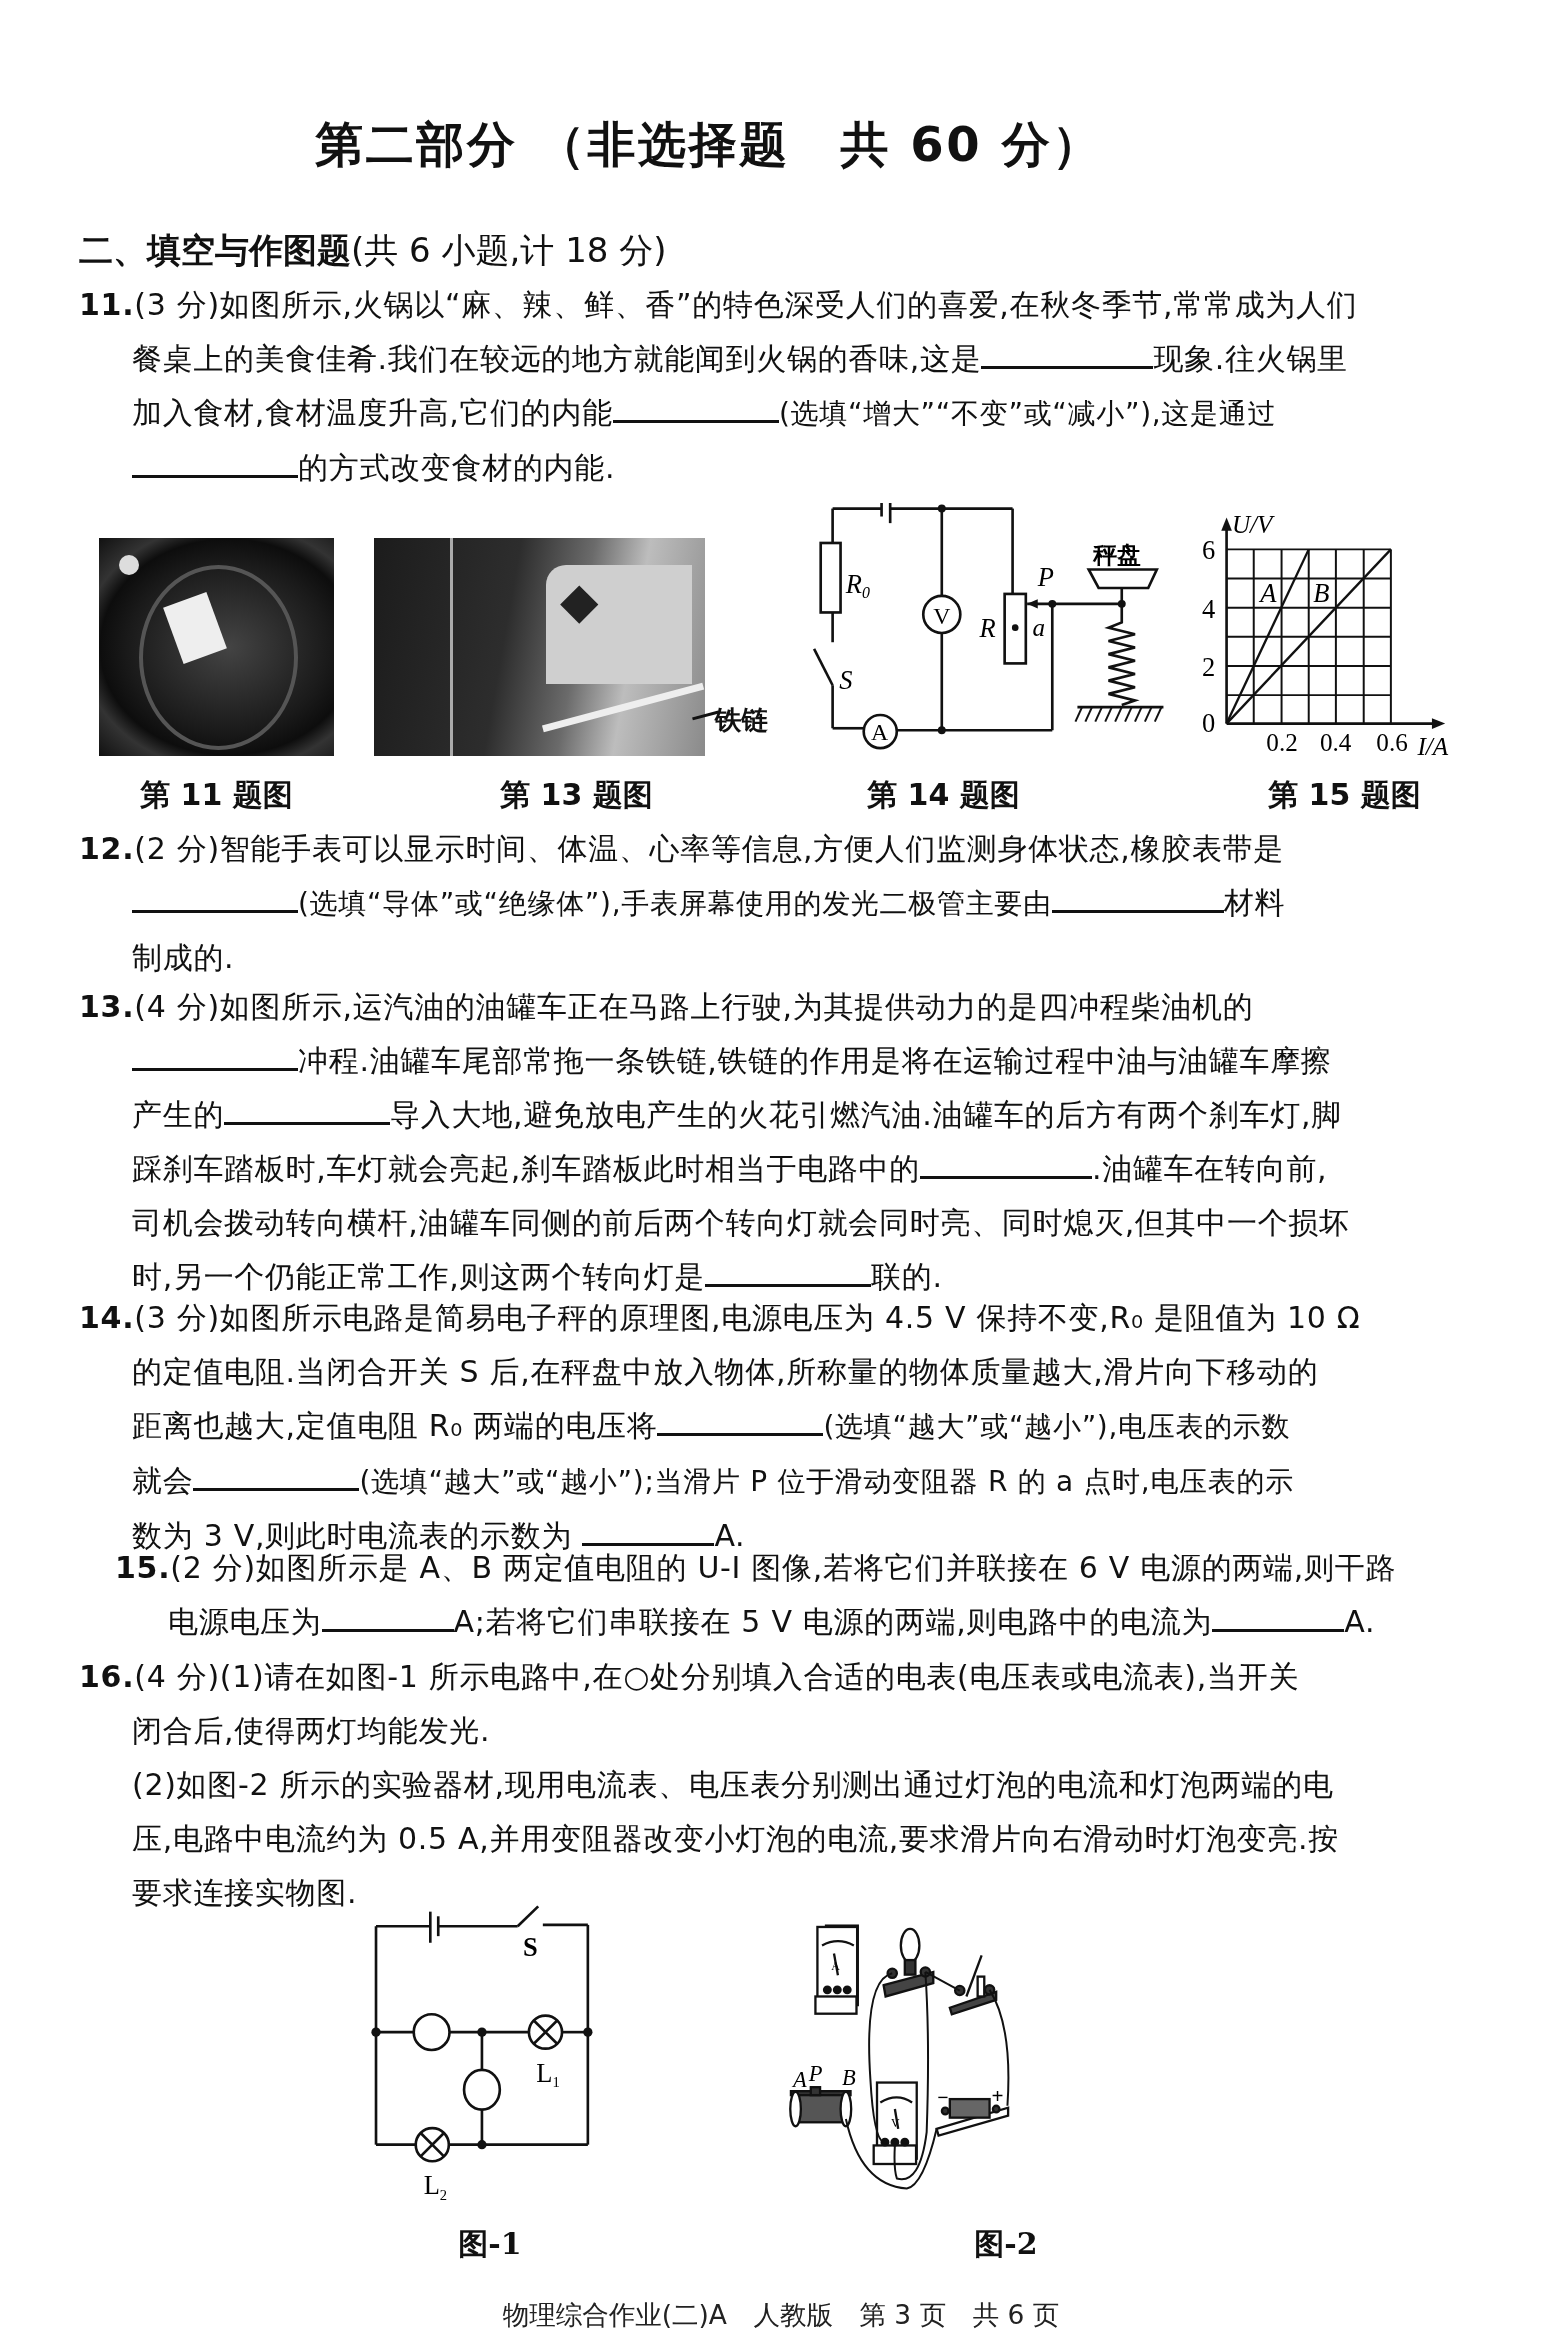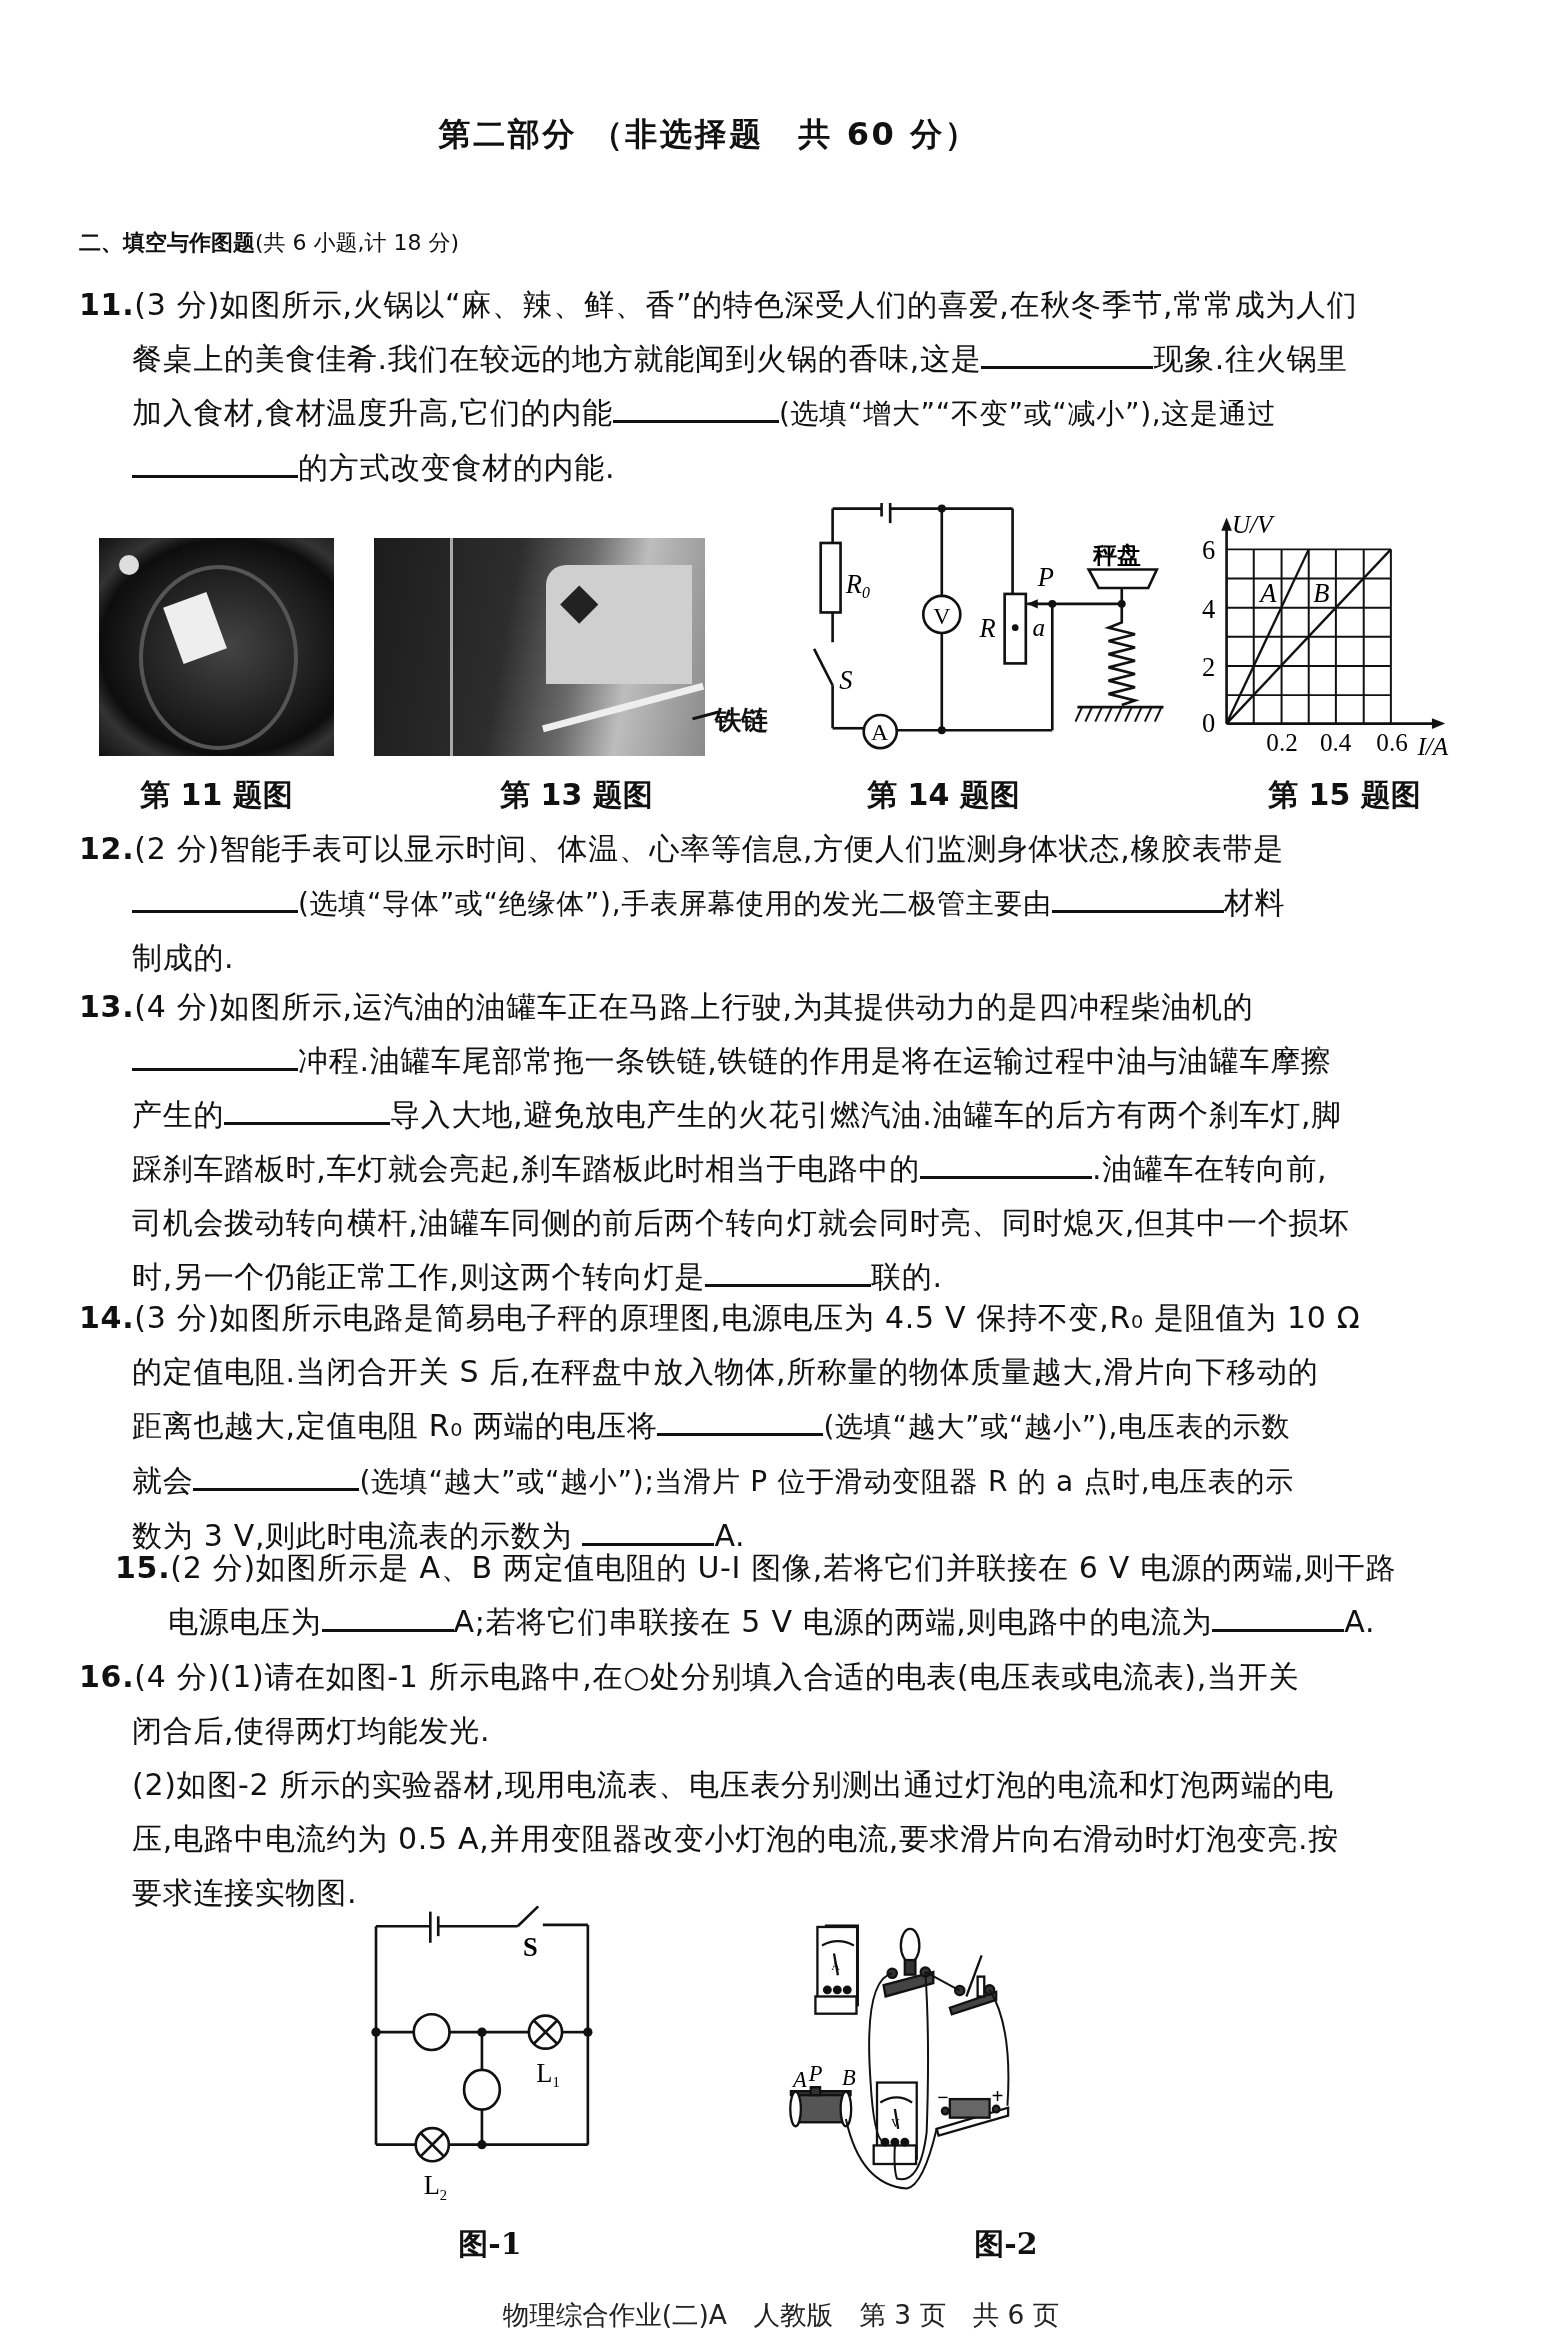--- a/index.html
+++ b/index.html
@@ -1,20 +1,20 @@
 <!DOCTYPE html>
 <html style="font-size:10.6px"><head>
 <meta charset="utf-8">
 <style>
   * { box-sizing: border-box; margin: 0; padding: 0; }
   html, body { width: 1562px; height: 2330px; background: #ffffff; overflow: hidden; }
   body { position: relative; font-family: "DejaVu Sans", sans-serif; color: #111; }
   .abs { position: absolute; }
-  .title { left: 0; width: 1386px; top: 113px; text-align: center; font-size: 32px; font-weight: bold; letter-spacing: 2.6px; padding-left: 32px; }
-  .section { left: 79px; top: 228px; font-size: 22px; font-weight: bold; }
+  .title { left: 0; width: 1386px; top: 113px; text-align: center; font-size: 48px; font-weight: bold; letter-spacing: 2.6px; padding-left: 32px; }
+  .section { left: 79px; top: 228px; font-size: 34px; font-weight: bold; }
   .section .sub { font-weight: normal; }
   .q { position: absolute; left: 79px; width: 1410px; font-size: 30px; line-height: 54px; letter-spacing: 0.7px; }
   .q .num { font-weight: bold; }
   .q .line { display: block; white-space: nowrap; }
   .q .indent { padding-left: 53px; }
   .blank { display: inline-block; border-bottom: 3.3px solid #111; height: 34px; vertical-align: baseline; }
   .b260 { width: 172px; } .b250 { width: 166px; } .b200 { width: 132px; }
   .hint { font-size: 28px; }
   .cap { position: absolute; font-size: 30px; font-weight: bold; text-align: center; }
   .photo { position: absolute; background: #222; overflow: hidden; }

